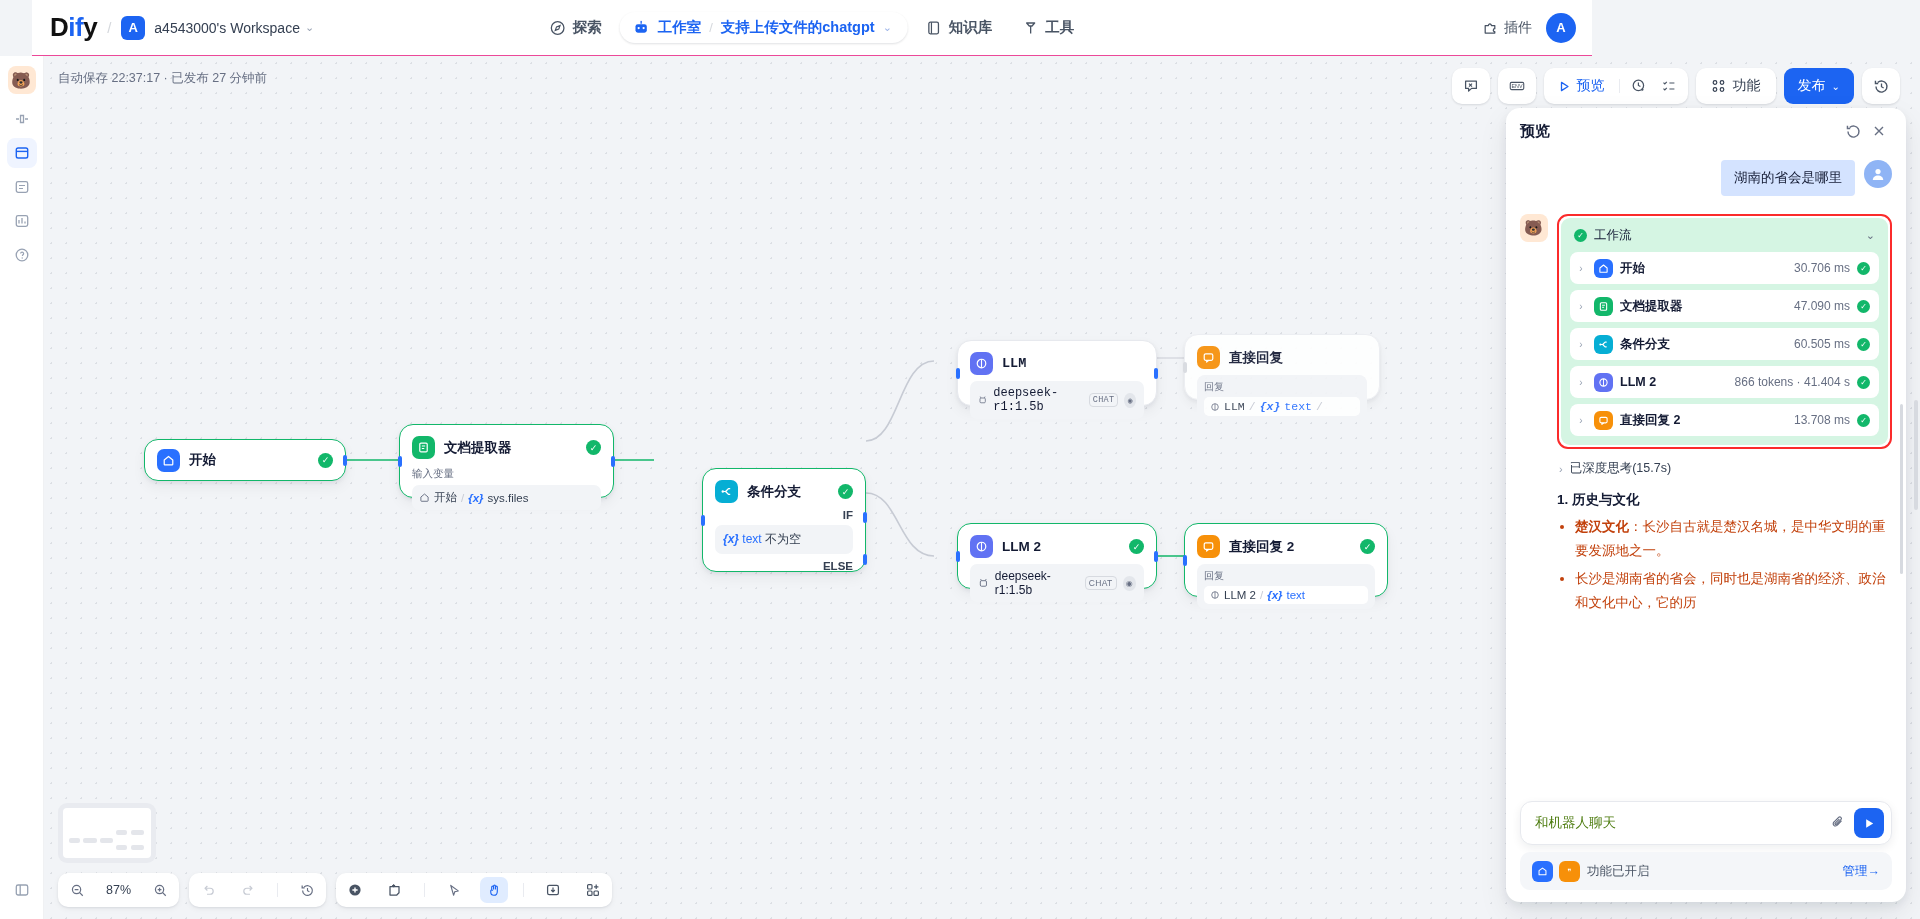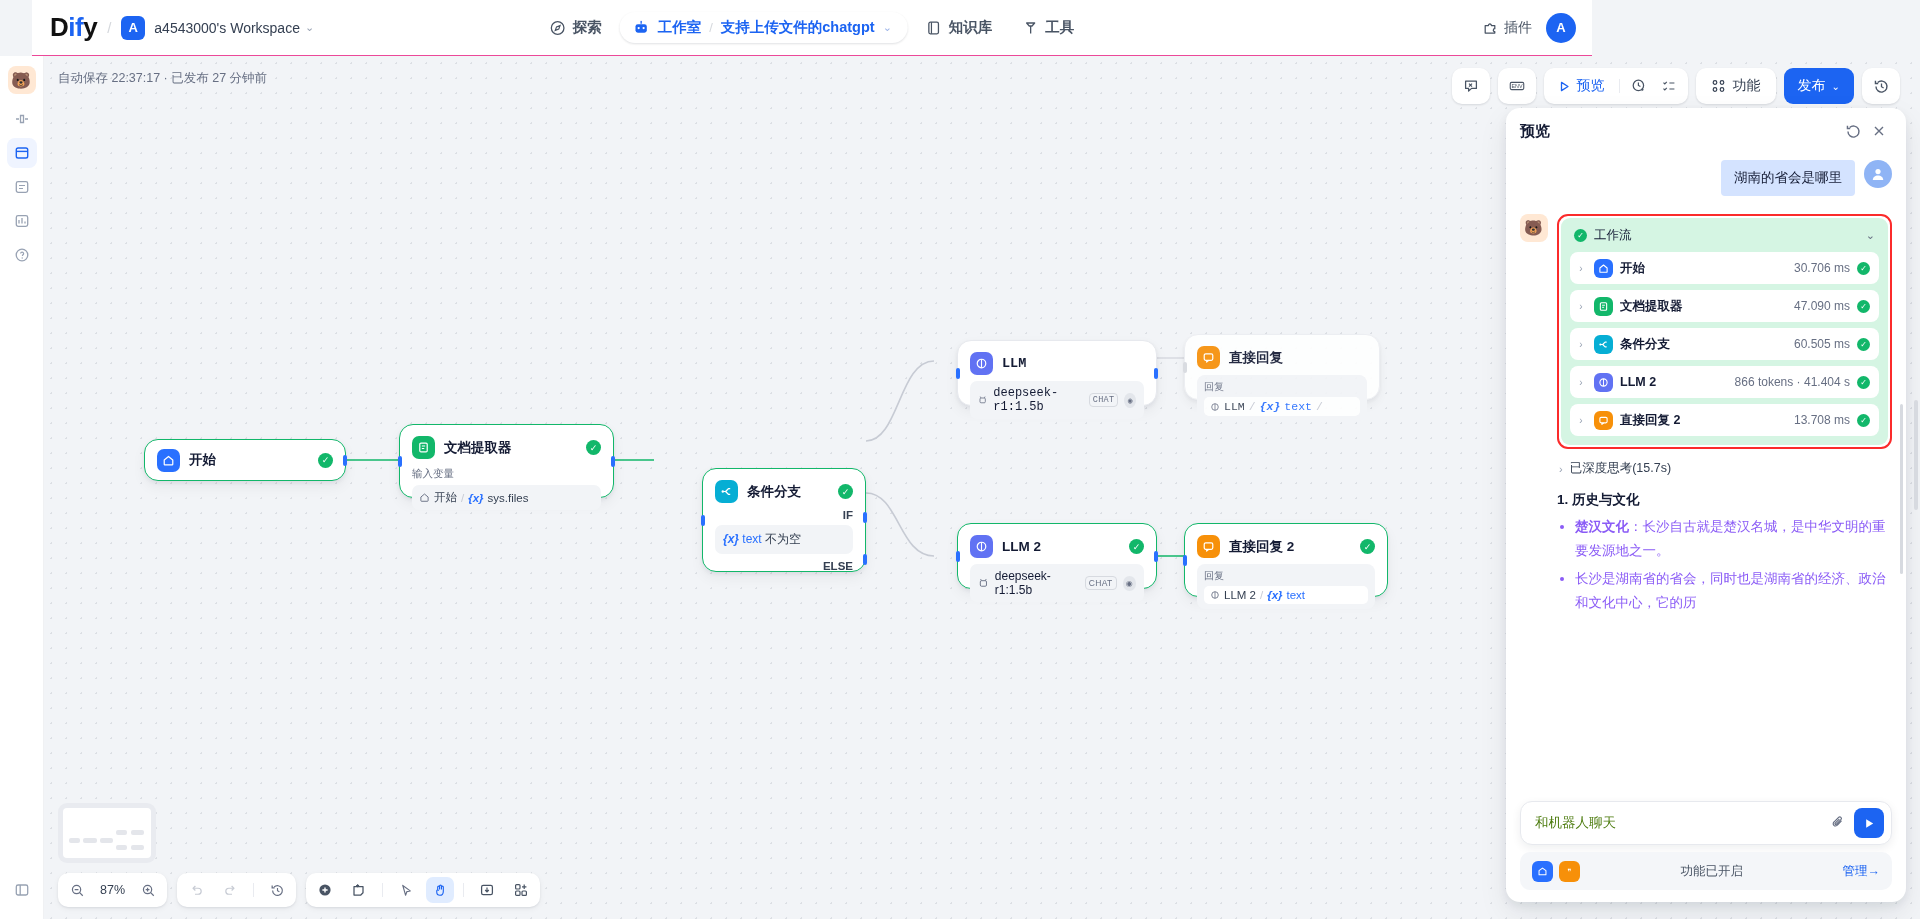--- a/index.html
+++ b/index.html
@@ -141,21 +141,21 @@
   
   .minimap {
     position: absolute; left: 14px; bottom: 56px; width: 98px; height: 60px;
     background: #e9ebf0; border-radius: 9px; padding: 5px;
   }
   .minimap-inner { width: 100%; height: 100%; background: #fff; border-radius: 4px; position: relative; }
   .mm-bar { position: absolute; background: #e4e6eb; border-radius: 2px; height: 5px; }
   .ctrl-row { position: absolute; left: 14px; bottom: 12px; display: flex; align-items: center; gap: 10px; }
   .ctrl-card {
     background: #fff; border-radius: 10px; height: 34px; display: flex; align-items: center;
-    box-shadow: 0 1px 2px rgba(16,24,40,.08), 0 2px 6px rgba(16,24,40,.05); padding: 0 5px; gap: 6px;
+    box-shadow: 0 1px 2px rgba(16,24,40,.08), 0 2px 6px rgba(16,24,40,.05); padding: 0 5px; gap: 12px;
   }
   .ctrl-btn {
     width: 28px; height: 26px; border-radius: 7px; display: flex; align-items: center;
     justify-content: center; color: #676f83; cursor: pointer; font-size: 14px;
   }
   .ctrl-btn.active { background: #e0ecff; color: #1c64f2; }
   .ctrl-btn.dim { color: #c7cbd4; }
   .zoom-val { font-size: 12.5px; color: #354052; padding: 0 3px; }
   .ctrl-divider { width: 1px; height: 14px; background: #e9ebf0; margin: 0 3px; }
 
@@ -196,42 +196,42 @@
   .tr-ico { width: 19px; height: 19px; border-radius: 6px; display: flex; align-items: center; justify-content: center; color: #fff; font-size: 10px; flex: none; }
   .tr-name { font-size: 12.5px; font-weight: 700; color: #141b34; }
   .tr-time { margin-left: auto; font-size: 12px; color: #676f83; }
   .tr-ok { width: 13px; height: 13px; border-radius: 50%; background: #12b76a; color: #fff; font-size: 8px; display: flex; align-items: center; justify-content: center; flex: none; }
 
   .think-row { display: flex; align-items: center; gap: 7px; margin: 11px 0 10px 2px; font-size: 12.5px; color: #354052; cursor: pointer; }
   .msg-text { font-size: 13.5px; line-height: 1.78; color: #1d2433; }
   .msg-text b { font-weight: 700; }
   .msg-h { font-size: 13.5px; font-weight: 700; color: #141b34; margin: 14px 0 6px; }
   .msg-ul { margin: 0 0 0 18px; }
-  .msg-ul li { font-size: 13.5px; line-height: 1.78; color: #8b5cf6; margin-bottom: 4px; }
+  .msg-ul li { font-size: 13.5px; line-height: 1.78; color: #c2410c; margin-bottom: 4px; }
 
   .pv-scroll { position: absolute; right: 3px; top: 250px; width: 3px; height: 170px; background: #d7dae0; border-radius: 2px; }
 
   .pv-foot { flex: none; padding: 0 14px 12px; position: relative; }
   .input-box {
     background: #fff; border: 1px solid #e7e9ee; border-radius: 12px; height: 44px;
     display: flex; align-items: center; padding: 0 7px 0 14px; gap: 8px;
     box-shadow: 0 3px 10px rgba(16,24,40,.07);
   }
   .input-ph { flex: 1; font-size: 13.5px; color: #4d7c0f; font-family: Liberation Mono, monospace; }
   .clip { color: #676f83; font-size: 15px; cursor: pointer; }
   .send-btn {
     width: 30px; height: 30px; border-radius: 8px; background: #1c64f2; color: #fff;
     display: flex; align-items: center; justify-content: center; cursor: pointer; font-size: 12px;
   }
   .feat-bar {
     margin-top: 7px; background: #f4f6f9; border-radius: 10px; height: 38px;
     display: flex; align-items: center; padding: 0 12px; gap: 6px;
   }
   .feat-ico { width: 21px; height: 21px; border-radius: 6px; display: flex; align-items: center; justify-content: center; color: #fff; font-size: 11px; }
-  .feat-lbl { font-size: 12.5px; color: #495464; margin-left: 1px; flex: 1; text-align: center; }
+  .feat-lbl { font-size: 12.5px; color: #495464; margin-left: 1px; flex: 1; }
   .feat-manage { font-size: 12.5px; color: #1c64f2; cursor: pointer; }
 
   .watermark {
     position: absolute; right: 18px; bottom: 16px; font-size: 34px; color: rgba(130,140,155,.28);
     pointer-events: none; z-index: 60; font-family: "Liberation Sans", sans-serif;
   }
   .main-scrollbar { position: absolute; right: 2px; top: 400px; width: 4px; height: 110px; background: #d7dae0; border-radius: 2px; z-index: 26; }
 </style>
 </head>
 <body>

